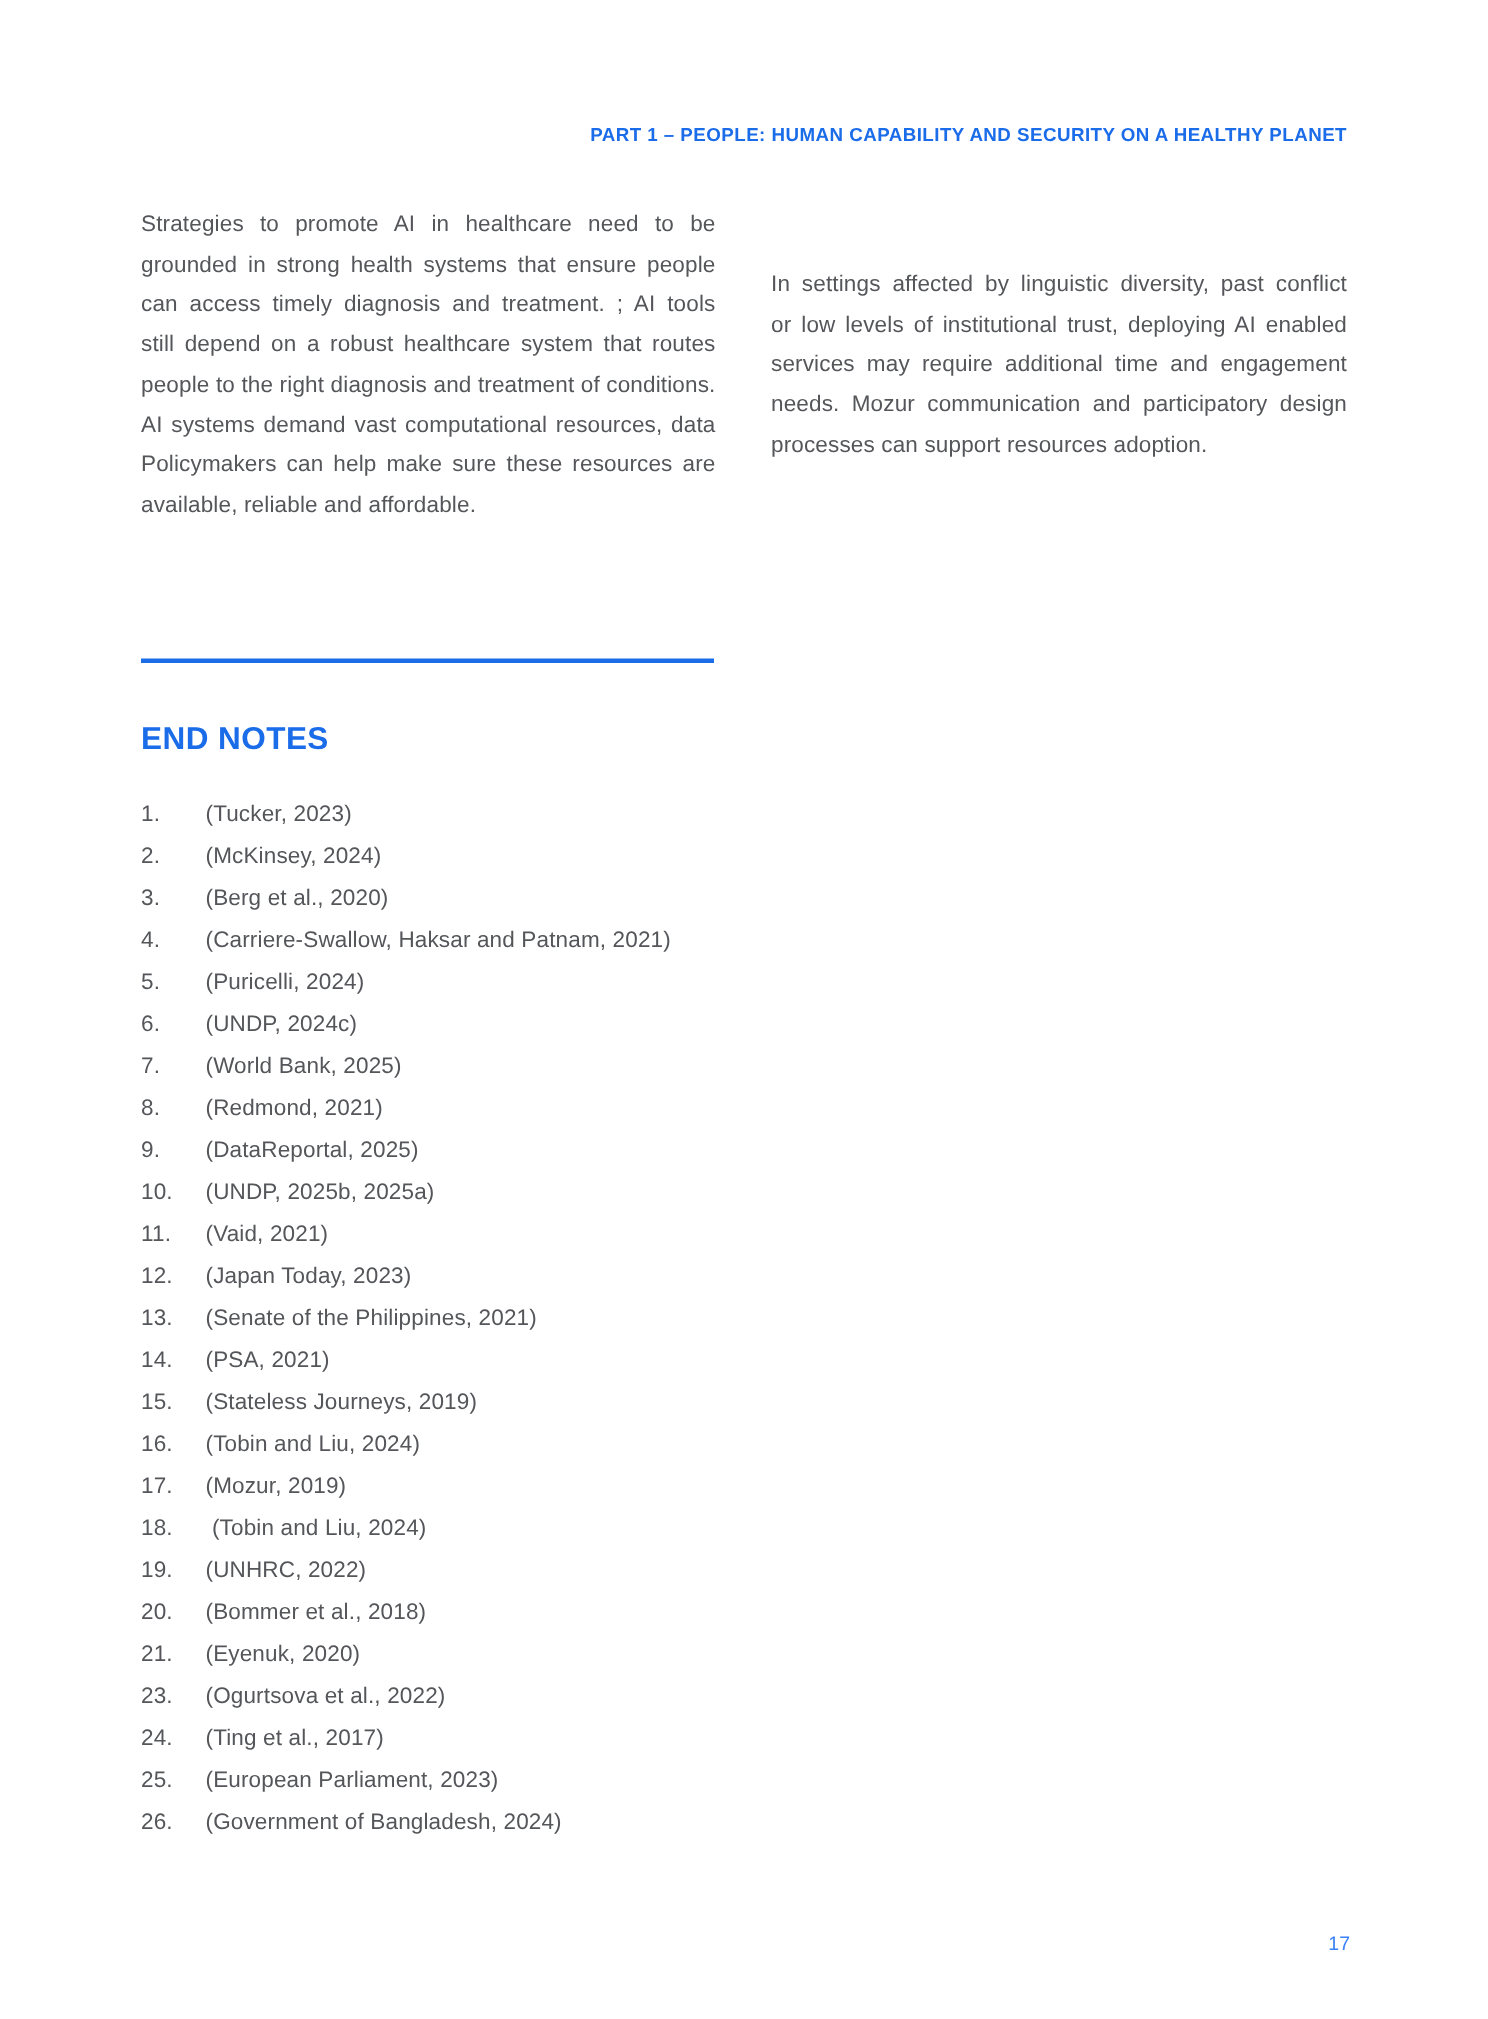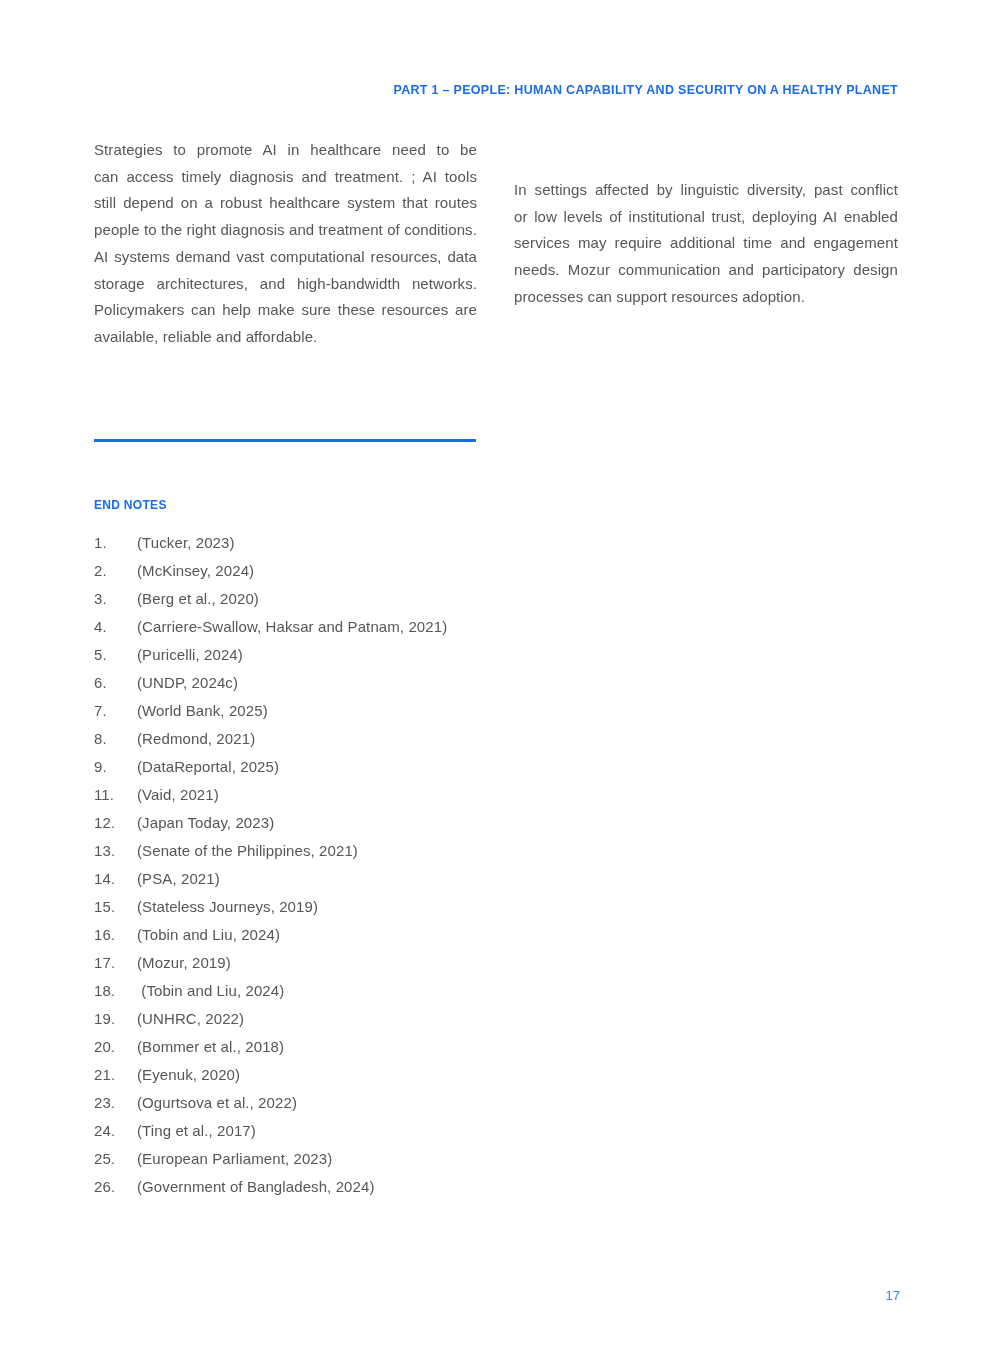--- a/index.html
+++ b/index.html
@@ -55,26 +55,25 @@
     top: 439px;
     left: 94px;
     width: 382px;
     height: 3px;
     background: #1b6ce9;
   }
   .endnotes-heading {
     position: absolute;
     top: 483px;
     left: 94px;
-    font-size: 12px;
+    font-size: 21px;
     line-height: 20px;
     font-weight: 700;
     letter-spacing: 0.3px;
     color: #1b6ce9;
-    margin-top: 12px;
   }
   .endnotes-list {
     position: absolute;
     top: 529px;
     left: 94px;
     width: 804px;
   }
   .endnote-row {
     display: flex;
     height: 28px;
@@ -102,25 +101,25 @@
   }
 </style>
 </head>
 <body>
 
 <div class="running-header">PART 1 – PEOPLE: HUMAN CAPABILITY AND SECURITY ON A HEALTHY PLANET</div>
 
 <div class="columns">
   <div class="col col-left">
       <div class="jline">Strategies to promote AI in healthcare need to be</div>
+      <div class="jline">grounded in strong health systems that ensure people</div>
       <div class="jline">can access timely diagnosis and treatment. ; AI tools</div>
       <div class="jline">still depend on a robust healthcare system that routes</div>
       <div class="jline">people to the right diagnosis and treatment of conditions.</div>
       <div class="jline">AI systems demand vast computational resources, data</div>
-      <div class="jline">storage architectures, and high-bandwidth networks.</div>
       <div class="jline">Policymakers can help make sure these resources are</div>
       <div class="jline jline-last">available, reliable and affordable.</div>
     </div>
   <div class="col col-right">
       <div class="jline">In settings affected by linguistic diversity, past conflict</div>
       <div class="jline">or low levels of institutional trust, deploying AI enabled</div>
       <div class="jline">services may require additional time and engagement</div>
       <div class="jline">needs. Mozur communication and participatory design</div>
       <div class="jline jline-last">processes can support resources adoption.</div>
     </div>
@@ -170,20 +169,24 @@
     <div class="endnote-row">
       <span class="endnote-num">8.</span>
       <span class="endnote-text">(Redmond, 2021)</span>
     </div>
 
     <div class="endnote-row">
       <span class="endnote-num">9.</span>
       <span class="endnote-text">(DataReportal, 2025)</span>
     </div>
 
+    <div class="endnote-row">
+      <span class="endnote-num">10.</span>
+      <span class="endnote-text">(UNDP, 2025b, 2025a)</span>
+    </div>
 
     <div class="endnote-row">
       <span class="endnote-num">11.</span>
       <span class="endnote-text">(Vaid, 2021)</span>
     </div>
 
     <div class="endnote-row">
       <span class="endnote-num">12.</span>
       <span class="endnote-text">(Japan Today, 2023)</span>
     </div>

